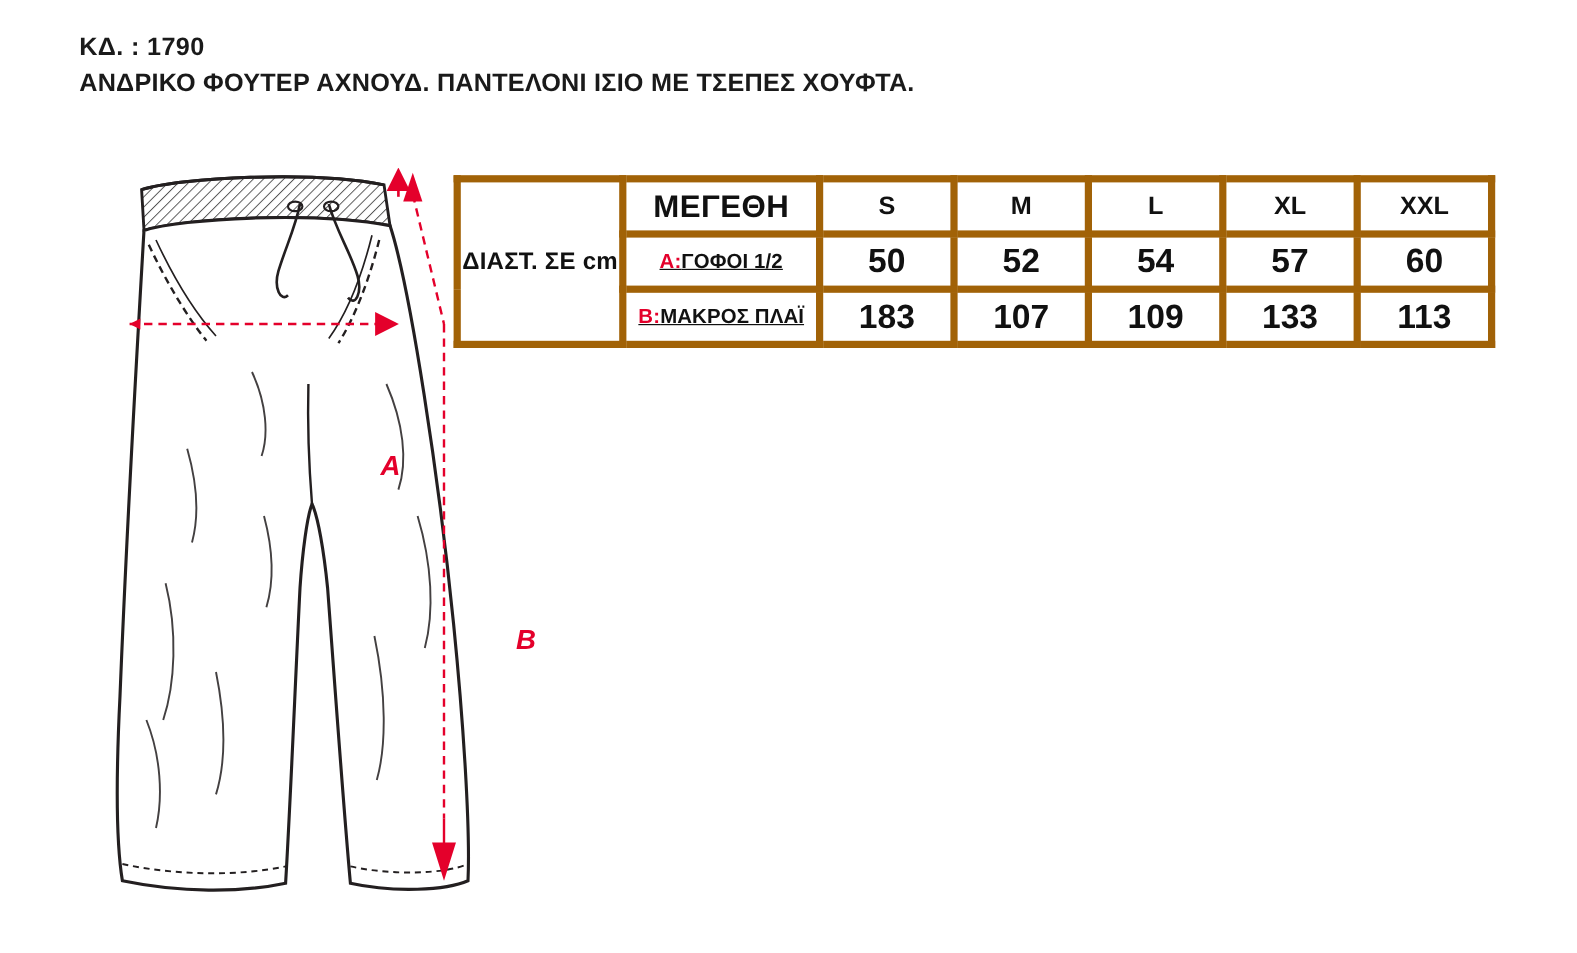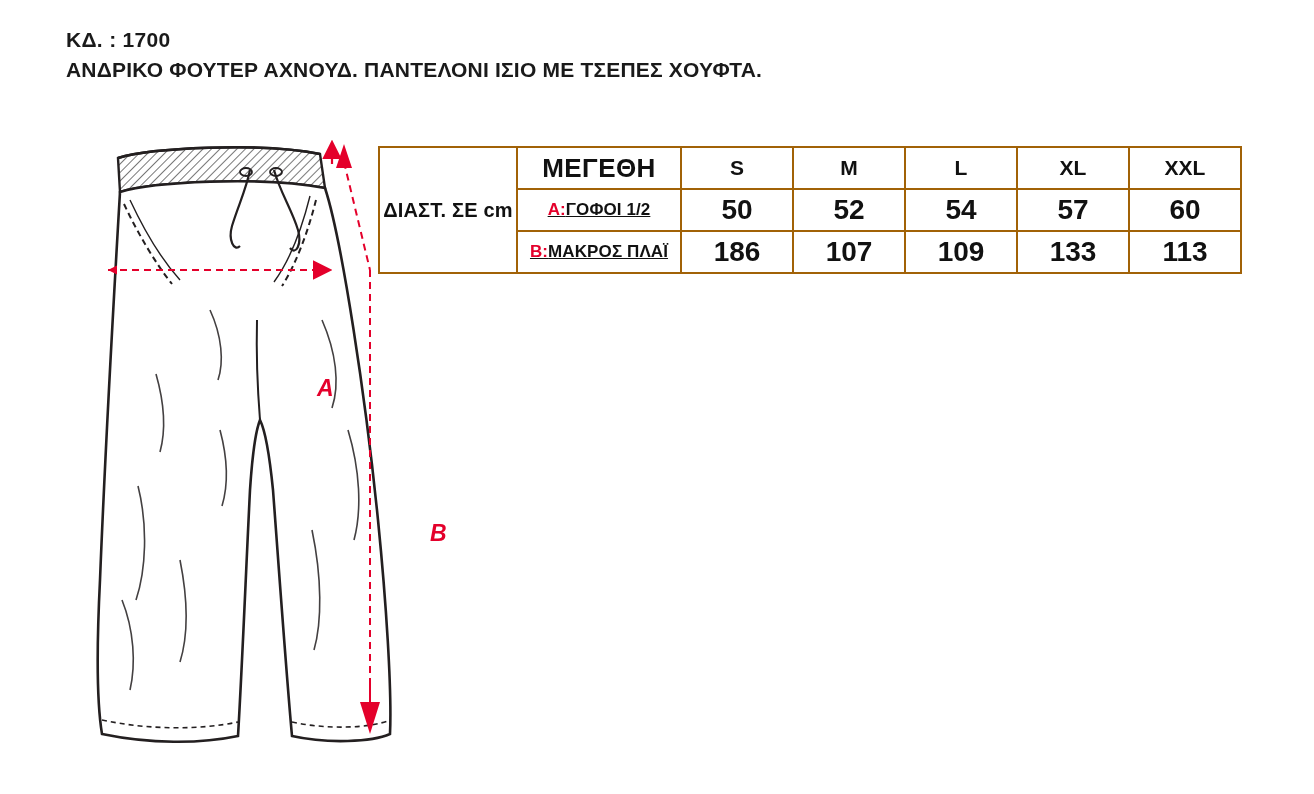--- a/index.html
+++ b/index.html
@@ -52,21 +52,21 @@
     left: 378px;
     top: 146px;
     width: 862px;
   }
   table.size-table {
     border-collapse: collapse;
     width: 862px;
     table-layout: fixed;
   }
   table.size-table td {
-    border: 2px solid #a16207;
+    border: 6px solid #a16207;
     text-align: center;
     vertical-align: middle;
     font-weight: bold;
     color: #111;
     padding: 0;
     height: 40px;
   }
   .col-label { width: 138px; }
   .col-meas  { width: 164px; }
   .col-size  { width: 112px; }
@@ -120,21 +120,21 @@
     font-size: 23px;
     font-style: italic;
   }
   .lbl-a { left: 257px; top: 245px; }
   .lbl-b { left: 370px; top: 390px; }
 </style>
 </head>
 <body>
 
 <div class="header">
-  <p class="code-line">ΚΔ. : 1700</p>
+  <p class="code-line">ΚΔ. : 1790</p>
   <p class="desc-line">ΑΝΔΡΙΚΟ ΦΟΥΤΕΡ ΑΧΝΟΥΔ. ΠΑΝΤΕΛΟΝΙ ΙΣΙΟ ΜΕ ΤΣΕΠΕΣ ΧΟΥΦΤΑ.</p>
 </div>
 
 <div class="illustration">
   <svg width="400" height="640" viewBox="0 0 400 640" xmlns="http://www.w3.org/2000/svg">
     <defs>
       <pattern id="hatch" width="6" height="6" patternUnits="userSpaceOnUse" patternTransform="rotate(45)">
         <line x1="0" y1="0" x2="0" y2="6" stroke="#555" stroke-width="1.6"></line>
       </pattern>
       <marker id="arrowR" markerWidth="9" markerHeight="9" refX="7" refY="4.5" orient="auto">
@@ -233,21 +233,21 @@
         <td class="val">50</td>
         <td class="val">52</td>
         <td class="val">54</td>
         <td class="val">57</td>
         <td class="val">60</td>
       </tr>
       <tr>
         <td class="meas-label">
           <span class="letter">B:</span><span>ΜΑΚΡΟΣ ΠΛΑΪ</span>
         </td>
-        <td class="val">186</td>
+        <td class="val">183</td>
         <td class="val">107</td>
         <td class="val">109</td>
         <td class="val">133</td>
         <td class="val">113</td>
       </tr>
     </tbody>
   </table>
 </div>
 
 </body></html>

